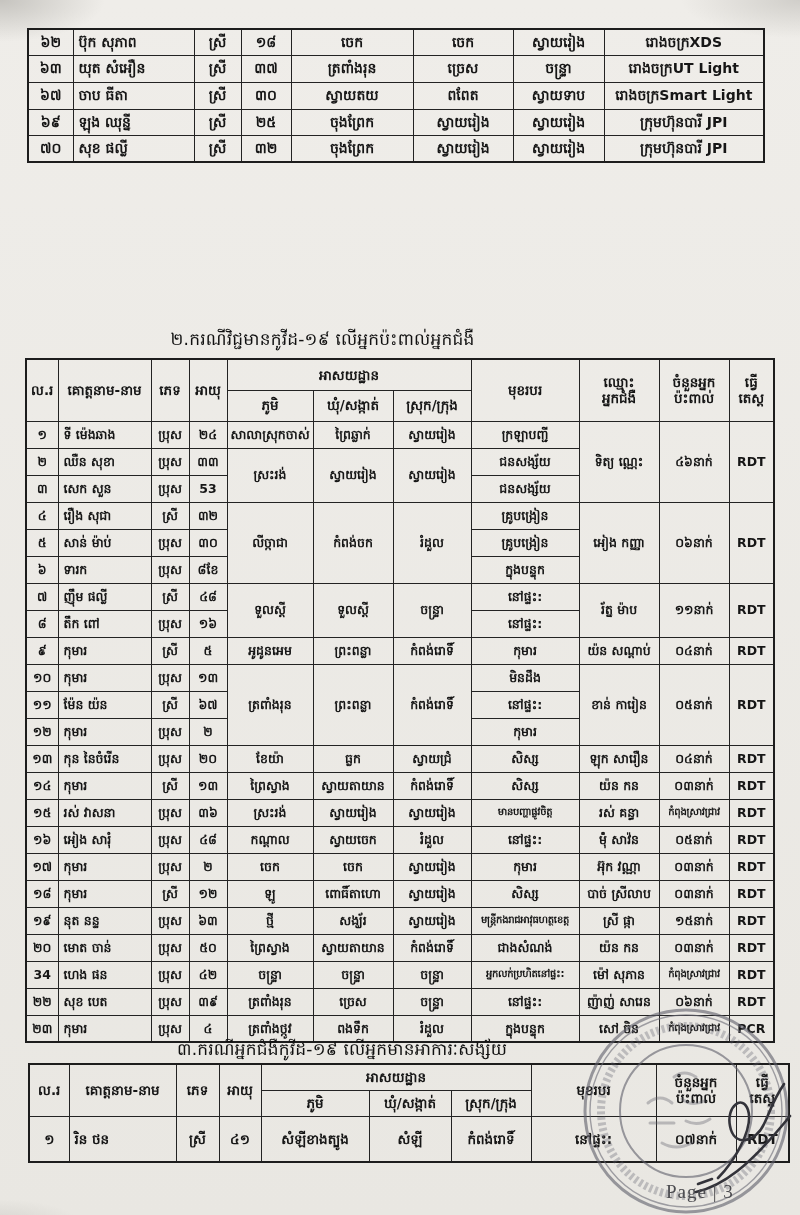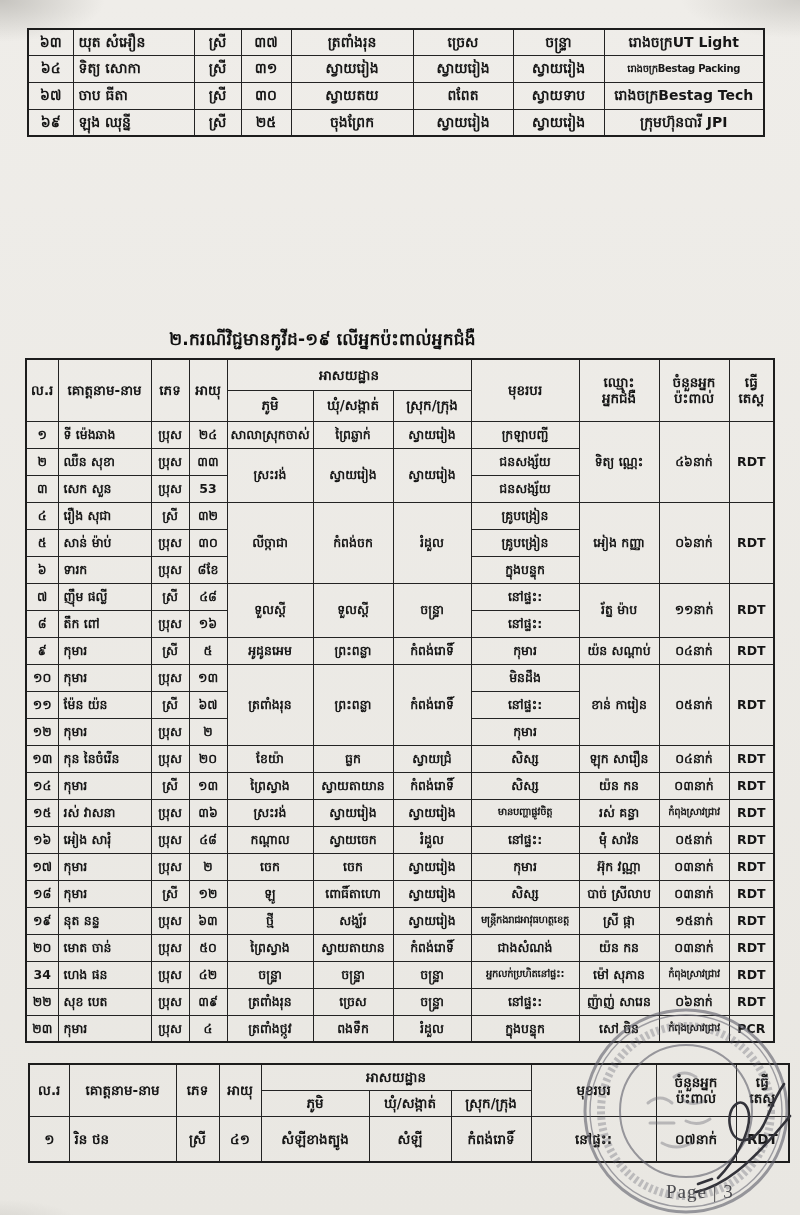--- a/index.html
+++ b/index.html
@@ -20,21 +20,21 @@
   .t1 tr{height:26.7px}
   .t2{left:25px;top:358px;width:748px;font-size:12.5px}
   .t2 tr{height:27px}
   .t2 tr.hr{height:31px}
   .t3{left:28px;top:1063px;width:760px;font-size:13.5px}
   .t3 tr{height:46px}
   .t3 tr.hr{height:26px}
   .hr td{font-size:13.5px}
   td.sm{font-size:10px;letter-spacing:-.3px}
   .t tr:not(.hr) td:nth-child(2){text-align:left;padding-left:5px}
-  .sec{position:absolute;font-weight:700;color:#101010;font-size:17px;
+  .sec{position:absolute;font-weight:400;color:#101010;font-size:17px;
        text-align:center;letter-spacing:.2px}
   #sec2{left:30px;top:328px;width:585px}
   #sec3{left:42px;top:1038px;width:600px}
   #pageLabel{position:absolute;left:666px;top:1181px;
       font-family:Liberation Serif, serif;
       font-size:19px;color:#4c4c50;letter-spacing:1px}
   #stamp{position:absolute;left:578px;top:1003px;opacity:.6;pointer-events:none}
   #sig{position:absolute;left:688px;top:1066px;pointer-events:none}
 </style>
 </head>
@@ -48,54 +48,64 @@
         <col style="width:121px">
         <col style="width:47px">
       <col style="width:50px">
         <col style="width:122px">
         <col style="width:100px">
       <col style="width:91px">
         <col style="width:160px">
     </colgroup>
     <tbody>
         <tr>
+          <td>៦២</td>
+          <td>ប៊ុក សុភាព</td>
+          <td>ស្រី</td>
+          <td>១៨</td>
+          <td>ចេក</td>
+          <td>ចេក</td>
+          <td>ស្វាយរៀង</td>
+          <td>រោងចក្រXDS</td>
+        </tr>
+        <tr>
           <td>៦៣</td>
           <td>យុត សំអឿន</td>
           <td>ស្រី</td>
           <td>៣៧</td>
           <td>ត្រពាំងរុន</td>
           <td>ច្រេស</td>
           <td>ចន្ទ្រា</td>
           <td>រោងចក្រUT Light</td>
         </tr>
         <tr>
-          <td>៦៤</td>
-          <td>ទិត្យ សោកា</td>
-          <td>ស្រី</td>
-          <td>៣១</td>
-          <td>ស្វាយរៀង</td>
-          <td>ស្វាយរៀង</td>
-          <td>ស្វាយរៀង</td>
-          <td class="sm">រោងចក្រBestag Packing</td>
-        </tr>
-        <tr>
           <td>៦៧</td>
           <td>ចាប ធីតា</td>
           <td>ស្រី</td>
           <td>៣០</td>
           <td>ស្វាយតយ</td>
           <td>ពពែត</td>
           <td>ស្វាយទាប</td>
-          <td>រោងចក្រBestag Tech</td>
+          <td>រោងចក្រSmart Light</td>
         </tr>
         <tr>
           <td>៦៩</td>
           <td>ឡុង ឈុន្នី</td>
           <td>ស្រី</td>
           <td>២៥</td>
+          <td>ចុងព្រែក</td>
+          <td>ស្វាយរៀង</td>
+          <td>ស្វាយរៀង</td>
+          <td>ក្រុមហ៊ុនបារី JPI</td>
+        </tr>
+        <tr>
+          <td>៧០</td>
+          <td>សុខ ផល្លី</td>
+          <td>ស្រី</td>
+          <td>៣២</td>
           <td>ចុងព្រែក</td>
           <td>ស្វាយរៀង</td>
           <td>ស្វាយរៀង</td>
           <td>ក្រុមហ៊ុនបារី JPI</td>
         </tr>
       </tbody>
   </table>
 
   <div class="sec" id="sec2">២.ករណីវិជ្ជមានកូវីដ-១៩ លើអ្នកប៉ះពាល់អ្នកជំងឺ</div>
 
@@ -389,20 +399,21 @@
           <td>ពងទឹក</td>
           <td>រំដួល</td>
           <td>ក្នុងបន្ទុក</td>
           <td>សៅ ចិន</td>
           <td class="sm">កំពុងស្រាវជ្រាវ</td>
           <td>PCR</td>
         </tr>
       </tbody>
   </table>
 
+  <div class="sec" id="sec3">៣.ករណីអ្នកជំងឺកូវីដ-១៩ លើអ្នកមានអាការៈសង្ស័យ</div>
 
   <table class="t t3">
     <colgroup>
       <col style="width:40px">
         <col style="width:107px">
         <col style="width:43px">
       <col style="width:42px">
         <col style="width:108px">
         <col style="width:82px">
       <col style="width:80px">

